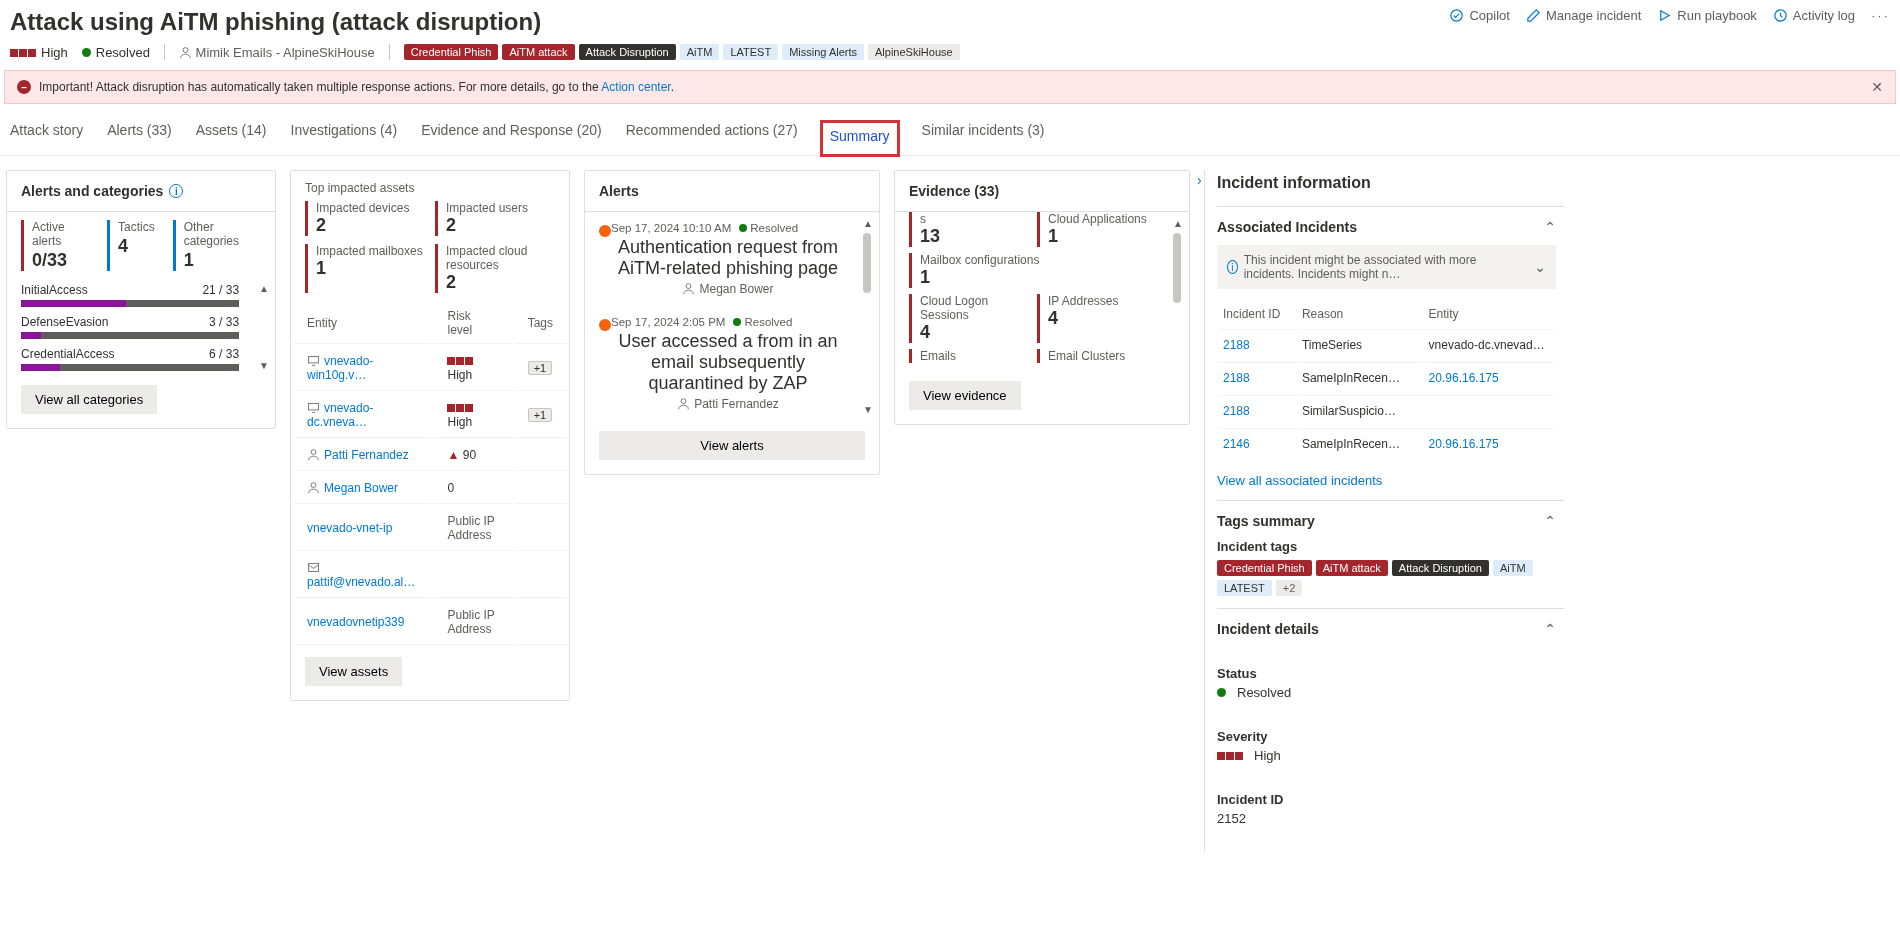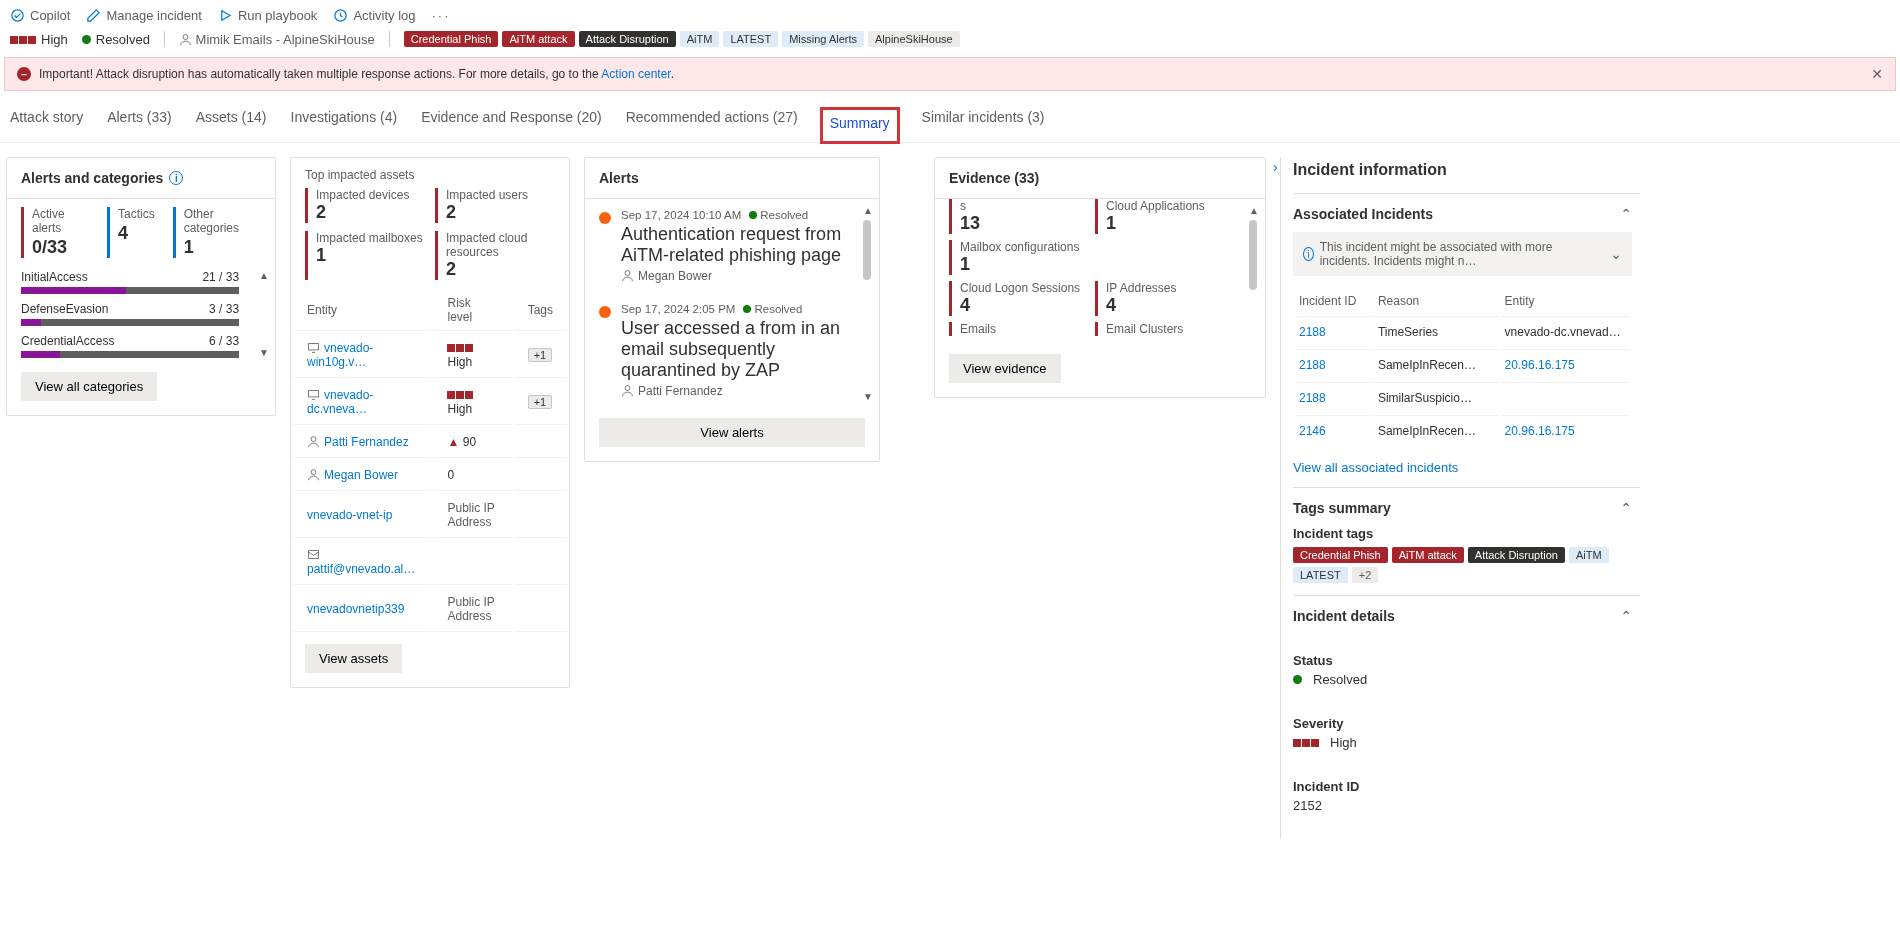--- a/index.html
+++ b/index.html
@@ -61,21 +61,21 @@
 .scope-stat { border-left:3px solid #a4262c; padding-left:8px; }
 .scope-stat .label { font-size:12px; color:#605e5c; }
 .scope-stat .val { font-size:18px; font-weight:700; }
 .scope-table { width:100%; font-size:12px; }
 .scope-table th { text-align:left; font-weight:400; color:#605e5c; padding:6px 14px; border-bottom:1px solid #f3f2f1; }
 .scope-table td { padding:8px 14px; border-bottom:1px solid #f3f2f1; }
 .mini-icon { width:13px; height:13px; vertical-align:-2px; margin-right:4px; }
 .plusbadge { background:#edebe9; border:1px solid #c8c6c4; padding:0 5px; font-size:11px; border-radius:2px; }
 
 
-.alert-item { display:flex; gap:10px; padding:10px 14px; }
+.alert-item { display:flex; padding:10px 14px;text-align:center; }
 .alert-dot { width:12px; height:12px; border-radius:50%; background:#f7630c; margin-top:3px; flex-shrink:0; }
 .alert-item .meta { font-size:11.5px; color:#605e5c; display:flex; gap:8px; align-items:center; }
 .alert-item .atitle { font-weight:400; font-size:18px; margin:3px 0; }
 .green-dot { width:8px; height:8px; border-radius:50%; background:#107c10; display:inline-block; margin-right:3px;}
 .scrollhint { width:8px; background:#c8c6c4; align-self:stretch; border-radius:4px; margin-right:4px; }
 
 
 .ev-grid { display:grid; grid-template-columns:1fr 1fr; gap:6px 10px; padding:0 14px 8px; font-size:12px; }
 .ev-stat { border-left:3px solid #a4262c; padding-left:8px; }
 .ev-stat .label { color:#605e5c; font-size:12px; }
@@ -96,20 +96,21 @@
 .subheading { font-size:13px; font-weight:600; margin:10px 0 6px; }
 .detail-label { font-size:13px; font-weight:600; margin-top:29px; }
 .detail-val { font-size:13px; margin-top:4px; display:flex; align-items:center; gap:6px; }
 
 .info-icon { width:14px; height:14px; border:1px solid #0078d4; border-radius:50%; display:inline-flex; align-items:center; justify-content:center; font-size:10px; color:#0078d4; }
 </style>
 </head>
 <body>
 
 <div class="header">
+  <div class="title">Attack using AiTM phishing (attack disruption)</div>
   <div class="header-actions">
     <div class="action">
       <svg viewBox="0 0 16 16" fill="none" stroke="#0078d4" stroke-width="1.3">
           <circle cx="8" cy="8" r="6"></circle>
           <path d="M5 8l2 2 4-4"></path>
         </svg>
       <span>Copilot</span>
     </div>
     <div class="action">
       <svg viewBox="0 0 16 16" fill="none" stroke="#0078d4" stroke-width="1.3">
@@ -368,21 +369,21 @@
       </div>
       <div style="display:flex;flex-direction:column;padding:6px 4px;gap:4px;">
         <span class="scroll-arrow">▲</span>
         <div class="scrollhint" style="height:60px;"></div>
         <span class="scroll-arrow" style="margin-top:auto;">▼</span>
       </div>
     </div>
     <button class="btn">View alerts</button>
   </div>
 
-  <div class="card" style="width:332px;margin-left:40px;">
+  <div class="card" style="width:296px;">
     <div class="card-title">Evidence (33)</div>
     <div style="display:flex;">
       <div class="ev-grid" style="flex:1;">
         <div class="ev-stat">
             <div class="label">s</div>
             <div class="val">13</div>
           </div>
         <div class="ev-stat">
             <div class="label">Cloud Applications</div>
             <div class="val">1</div>

